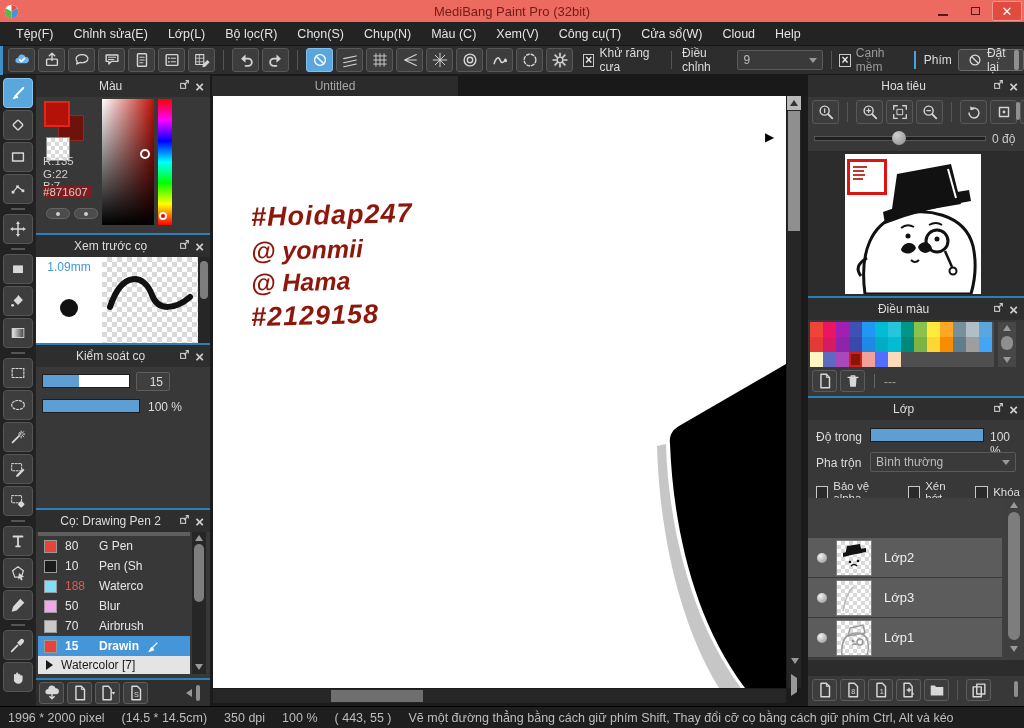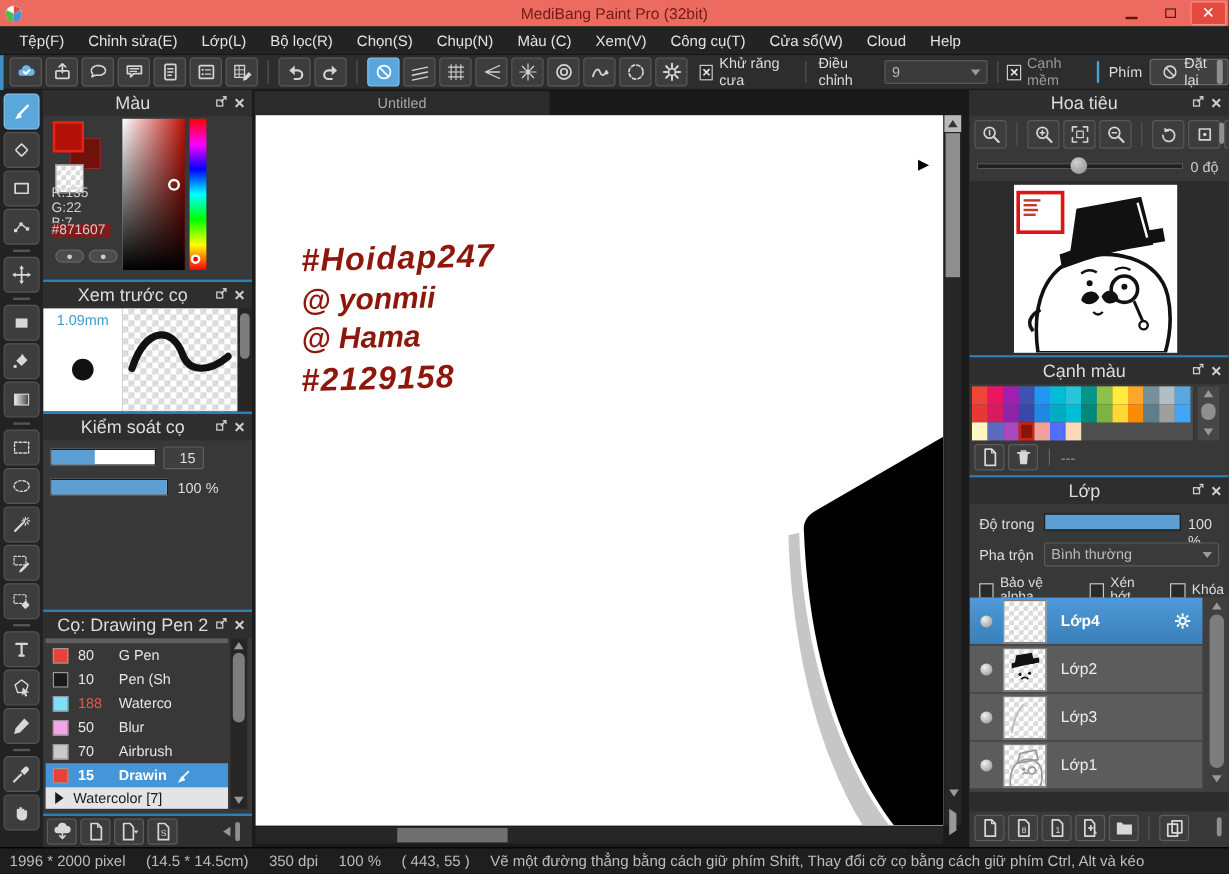--- a/index.html
+++ b/index.html
@@ -35,21 +35,21 @@
   
   .toolstrip{position:absolute;left:0;top:75px;width:36px;height:631px;background:#222;display:flex;flex-direction:column;align-items:center;padding-top:3px;gap:2px;}
   .tbtn{width:30px;height:30px;background:#3d3d3d;border:1px solid #555;border-radius:4px;display:flex;align-items:center;justify-content:center;color:#d8d8d8;flex:0 0 auto;}
   .tbtn.active{background:#5aa7dd;border-color:#86c3ee;color:#fff;}
   .tdiv{width:14px;height:2px;background:#555;margin:2px 0;flex:0 0 auto;}
   
   .panelcol-left{position:absolute;left:36px;top:75px;width:174px;height:631px;background:#353535;}
   .panelcol-right{position:absolute;left:808px;top:75px;width:216px;height:631px;background:#353535;}
   .panel{position:absolute;left:0;width:100%;background:#383838;overflow:hidden;}
   .phead{position:relative;height:22px;background:#2e2e2e;display:flex;align-items:center;padding:0 6px;}
-  .phead .pt{flex:1;text-align:center;color:#dcdcdc;font-size:15px;}
+  .phead .pt{flex:1;text-align:center;color:#dcdcdc;font-size:12px;}
   .phead .pico{display:flex;align-items:center;gap:5px;color:#c9c9c9;}
   .pclose{font-size:15px;font-weight:bold;line-height:1;color:#cfcfcf;}
   .blueline{position:absolute;left:0;width:100%;height:2px;background:#2d7fb8;}
   .checker{background-color:#fff;background-image:linear-gradient(45deg,#d9d9d9 25%,transparent 25%,transparent 75%,#d9d9d9 75%),linear-gradient(45deg,#d9d9d9 25%,transparent 25%,transparent 75%,#d9d9d9 75%);background-size:10px 10px;background-position:0 0,5px 5px;}
   .checker-s{background-color:#fff;background-image:linear-gradient(45deg,#d9d9d9 25%,transparent 25%,transparent 75%,#d9d9d9 75%),linear-gradient(45deg,#d9d9d9 25%,transparent 25%,transparent 75%,#d9d9d9 75%);background-size:8px 8px;background-position:0 0,4px 4px;}
   .sb-track{background:#262626;}
   .sb-thumb{background:#7d7d7d;border-radius:4px;}
   .arrow-up{width:0;height:0;border-left:4px solid transparent;border-right:4px solid transparent;border-bottom:6px solid #999;}
   .arrow-dn{width:0;height:0;border-left:4px solid transparent;border-right:4px solid transparent;border-top:6px solid #999;}
   .arrow-lf{width:0;height:0;border-top:4px solid transparent;border-bottom:4px solid transparent;border-right:6px solid #999;}
@@ -777,21 +777,21 @@
             <div style="width:12px;height:2px;background:#c0392b;margin:2px 0 0 3px;"></div>
             <div style="width:10px;height:2px;background:#c0392b;margin:2px 0 0 3px;"></div>
           </div>
         </div>
       </div>
     </div>
     <div class="blueline" style="top:221px;"></div>
 
     <div class="panel" style="top:223px;height:98px;">
       <div class="phead">
-        <span class="pt">Cạnh màu</span>
+        <span class="pt">Điều màu</span>
         <span class="pico">
           <span><svg width="11" height="11" viewBox="0 0 20 20" fill="none" stroke="#c9c9c9" stroke-width="2">
                 <rect x="3" y="8" width="9" height="9"></rect>
                 <path d="M9 11l8-8M12 3h5v5"></path>
               </svg></span>
           <span class="pclose">×</span>
         </span>
       </div>
       <div class="abs" style="left:2px;top:24px;width:184px;height:45px;background:#4f4f4f;font-size:0;line-height:0;"><span class="swatch" style="background: rgb(239, 68, 56);"></span><span class="swatch" style="background: rgb(236, 21, 97);"></span><span class="swatch" style="background: rgb(162, 31, 180);"></span><span class="swatch" style="background: rgb(63, 81, 181);"></span><span class="swatch" style="background: rgb(33, 150, 243);"></span><span class="swatch" style="background: rgb(0, 188, 212);"></span><span class="swatch" style="background: rgb(38, 198, 218);"></span><span class="swatch" style="background: rgb(0, 150, 136);"></span><span class="swatch" style="background: rgb(139, 195, 74);"></span><span class="swatch" style="background: rgb(255, 235, 59);"></span><span class="swatch" style="background: rgb(255, 167, 38);"></span><span class="swatch" style="background: rgb(120, 144, 156);"></span><span class="swatch" style="background: rgb(176, 190, 197);"></span><span class="swatch" style="background: rgb(90, 167, 224);"></span><span class="swatch" style="background: rgb(229, 57, 53);"></span><span class="swatch" style="background: rgb(216, 27, 96);"></span><span class="swatch" style="background: rgb(142, 36, 170);"></span><span class="swatch" style="background: rgb(57, 73, 171);"></span><span class="swatch" style="background: rgb(30, 136, 229);"></span><span class="swatch" style="background: rgb(0, 172, 193);"></span><span class="swatch" style="background: rgb(0, 188, 212);"></span><span class="swatch" style="background: rgb(0, 137, 123);"></span><span class="swatch" style="background: rgb(124, 179, 66);"></span><span class="swatch" style="background: rgb(253, 216, 53);"></span><span class="swatch" style="background: rgb(251, 140, 0);"></span><span class="swatch" style="background: rgb(96, 125, 139);"></span><span class="swatch" style="background: rgb(158, 158, 158);"></span><span class="swatch" style="background: rgb(66, 165, 245);"></span><span class="swatch" style="background: rgb(253, 246, 195);"></span><span class="swatch" style="background: rgb(92, 107, 192);"></span><span class="swatch" style="background: rgb(171, 71, 188);"></span><span class="swatch sel" style="background: rgb(135, 22, 7);"></span><span class="swatch" style="background: rgb(242, 160, 154);"></span><span class="swatch" style="background: rgb(83, 109, 254);"></span><span class="swatch" style="background: rgb(252, 217, 184);"></span></div>
       <div class="abs sb-track" style="left:190px;top:24px;width:18px;height:45px;background:#474747;">
@@ -851,31 +851,20 @@
         <span class="chklabel">
             <span class="chk"></span>
             <span>Xén bớt</span>
           </span>
         <span class="chklabel">
             <span class="chk"></span>
             <span>Khóa</span>
           </span>
       </div>
       <div class="abs" style="left:0;top:100px;width:216px;height:162px;background:#404040;">
-        <div class="lrow sel" style="top:0;">
-          <span class="ldot"></span>
-          <span class="lthumb checker-s"></span>
-          <span class="lname">Lớp4</span>
-          <span class="ic" style="margin-right:8px;color:#fff;">
-            <svg width="17" height="17" viewBox="0 0 20 20" fill="none" stroke="#fff" stroke-width="2">
-                <circle cx="10" cy="10" r="3.2"></circle>
-                <path d="M10 2.5v3M10 14.5v3M2.5 10h3M14.5 10h3M4.6 4.6l2.1 2.1M13.3 13.3l2.1 2.1M4.6 15.4l2.1-2.1M13.3 6.7l2.1-2.1"></path>
-              </svg>
-          </span>
-        </div>
         <div class="lrow" style="top:40px;">
           <span class="ldot"></span>
           <span class="lthumb checker-s">
             <svg width="34" height="34" viewBox="0 0 34 34">
                 <path d="M10 5 L23 3 L25 12 L8 14 Z" fill="#111"></path>
                 <path d="M6 12 Q17 8 29 7 L29 11 Q17 13 6 16 Z" fill="#111"></path>
                 <circle cx="13" cy="21" r="1.3" fill="#111"></circle>
                 <circle cx="21" cy="20" r="1.3" fill="#111"></circle>
                 <path d="M14 25 q3 -3 6 0" stroke="#111" fill="none" stroke-width="1.5"></path>
               </svg>

